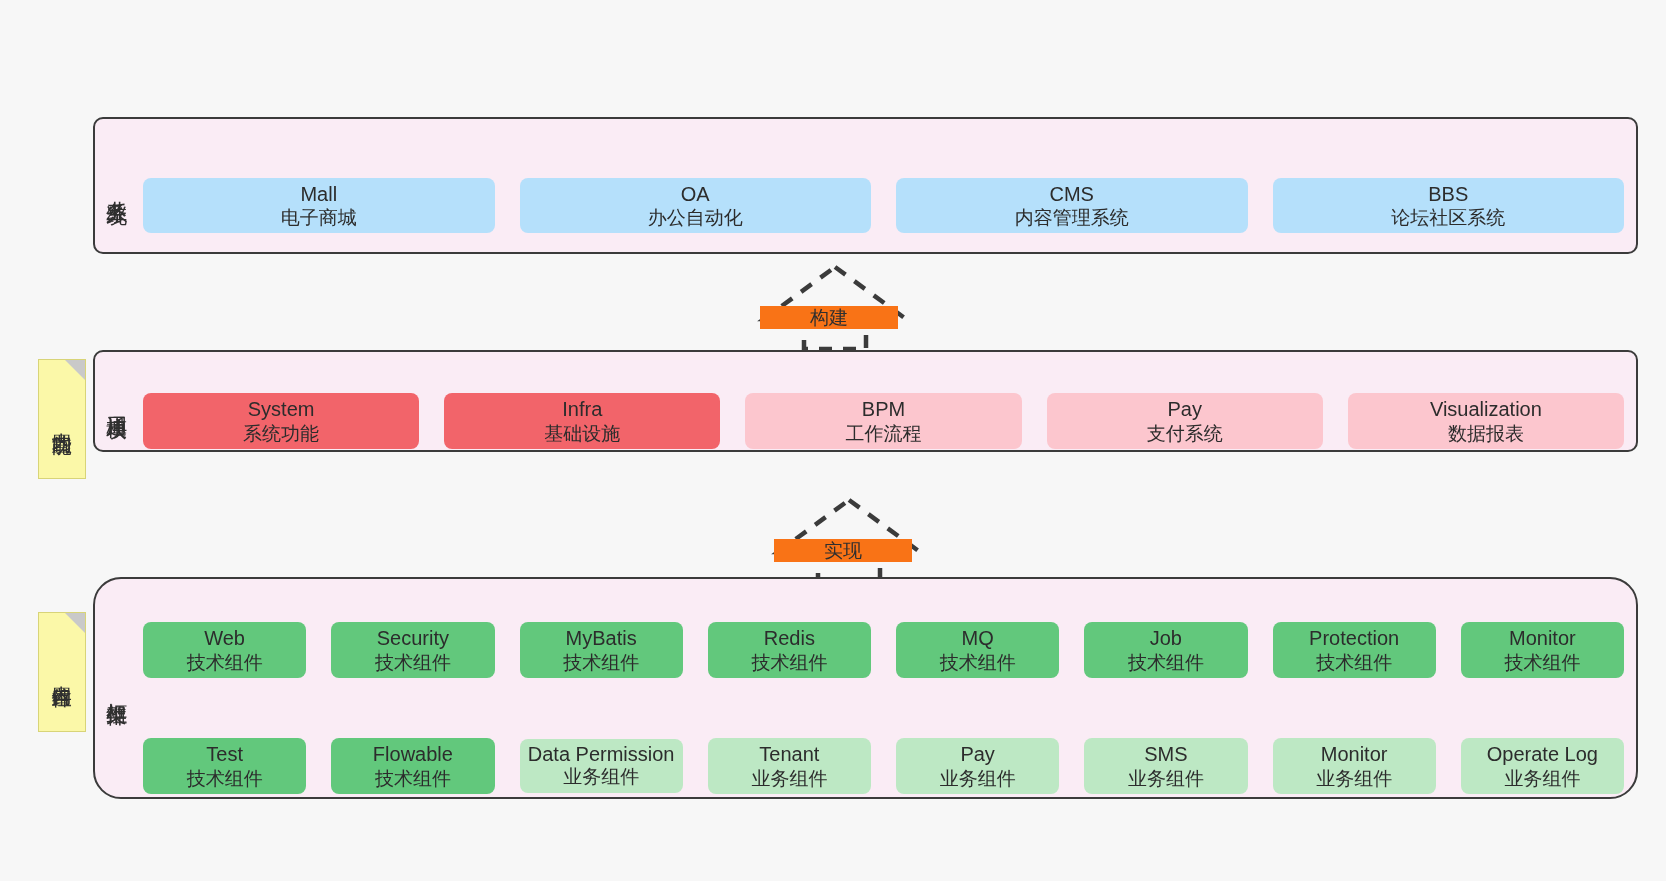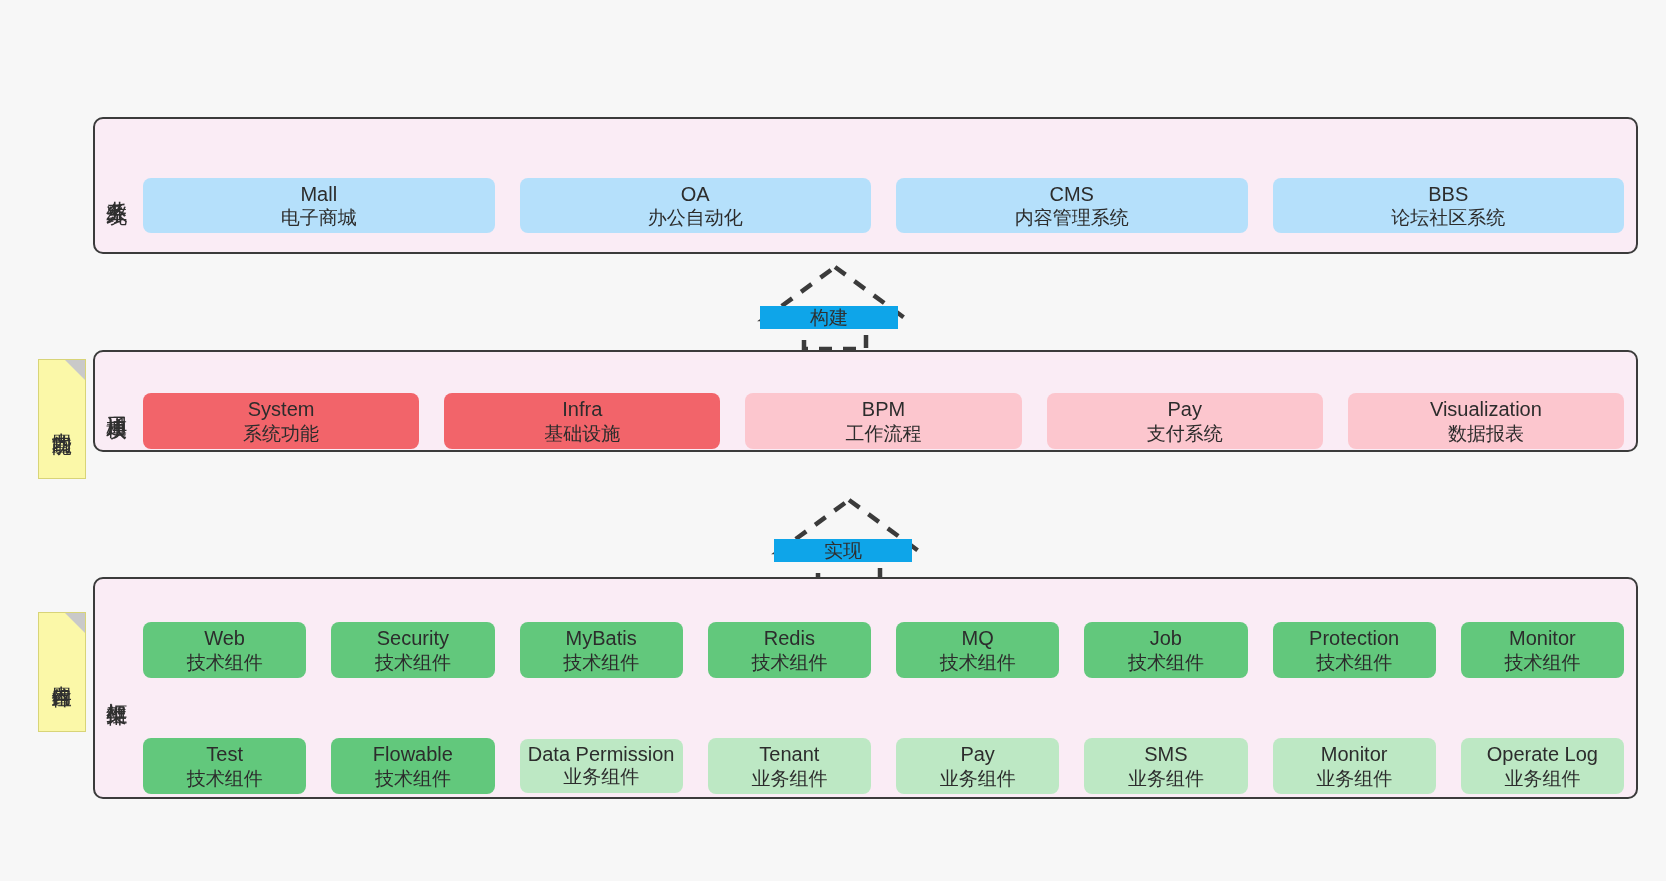--- a/index.html
+++ b/index.html
@@ -135,21 +135,21 @@
     height: 100%;
     overflow: visible;
   }
   .uparrow .arrow-label {
     position: absolute;
     left: 0; right: 12px;
     bottom: 22px;
     text-align: center;
     font-size: 19px;
     color: #2f2f2f;
-    background: #0ea5e9;
+    background: #f97316;
     line-height: 1;
     padding: 2px 0;
     user-select: none;
   }
 </style>
 </head>
 <body>
 
 <div id="canvas"></div>
 
@@ -234,21 +234,21 @@
   <svg viewBox="0 0 150 88" preserveAspectRatio="none">
     <path d="M 75 4 L 146 56 L 106 56 L 106 86 L 44 86 L 44 56 L 4 56 Z" fill="none" stroke="#3b3b3b" stroke-width="4.5" stroke-dasharray="13 11" stroke-linejoin="miter"></path>
   </svg>
   <div class="arrow-label">实现</div>
 </div>
 
 <div class="note" style="left:38px; top:612px; height:120px;">
   <span>内置组件</span>
 </div>
 
-<div class="layer" id="layer-framework" style="left:93px; top:577px; width:1545px; height:222px;">
+<div class="layer" id="layer-framework" style="left:93px; top:577px; width:1545px; height:222px;border-radius:28px;">
   <div class="layer-caption">框架组件</div>
   <div class="layer-body">
 
     <div class="node-row" style="height:82px;">
       <div class="node green">
         <span class="en">Web</span>
         <span class="cn">技术组件</span>
       </div>
       <div class="node green">
         <span class="en">Security</span>

